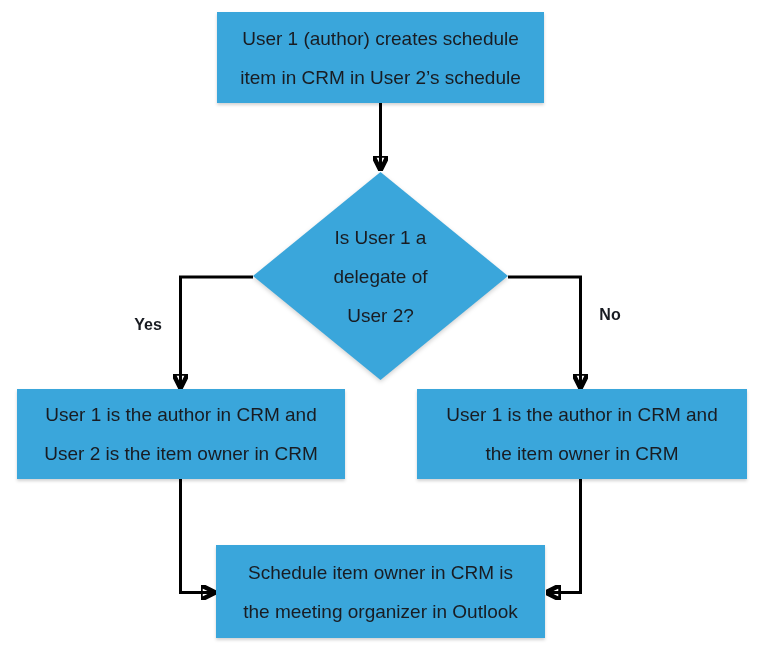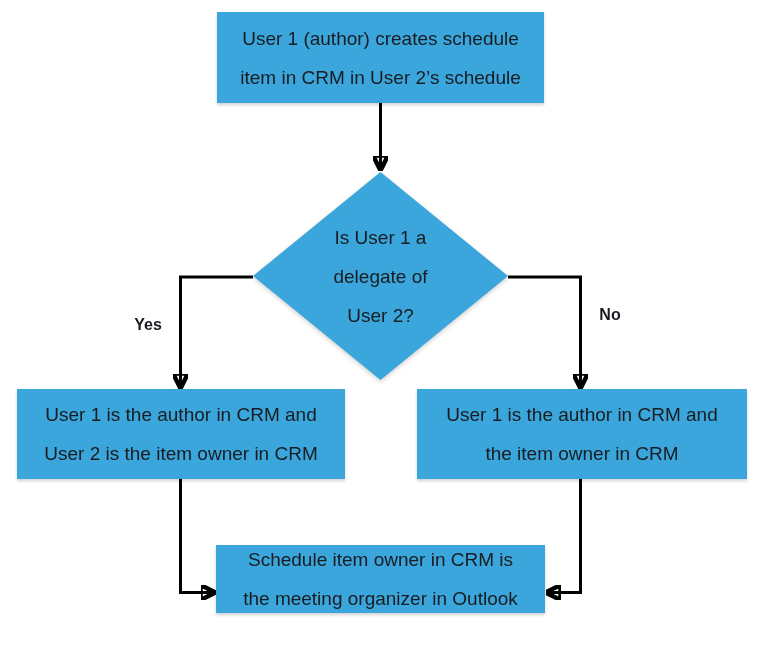--- a/index.html
+++ b/index.html
@@ -28,21 +28,21 @@
   .node-label{
     white-space:pre-line;
     text-align:center;
     font-size:19px;
     line-height:39px;
     color:var(--text-color);
   }
   .box-start{left:217px;top:12px;width:327px;height:91px;}
   .box-yes{left:17px;top:389px;width:328px;height:90px;}
   .box-no{left:417px;top:389px;width:330px;height:90px;}
-  .box-end{left:216px;top:545px;width:329px;height:68px;}
+  .box-end{left:216px;top:545px;width:329px;height:93px;}
   .diamond-wrap{
     position:absolute;left:253px;top:172px;width:255px;height:208px;
     filter:drop-shadow(0 2px 2px rgba(0,0,0,0.18));
   }
   .diamond-shape{
     position:absolute;inset:0;
     background:var(--node-fill);
     clip-path:polygon(50% 0,100% 50%,50% 100%,0 50%);
   }
   .diamond-label{

